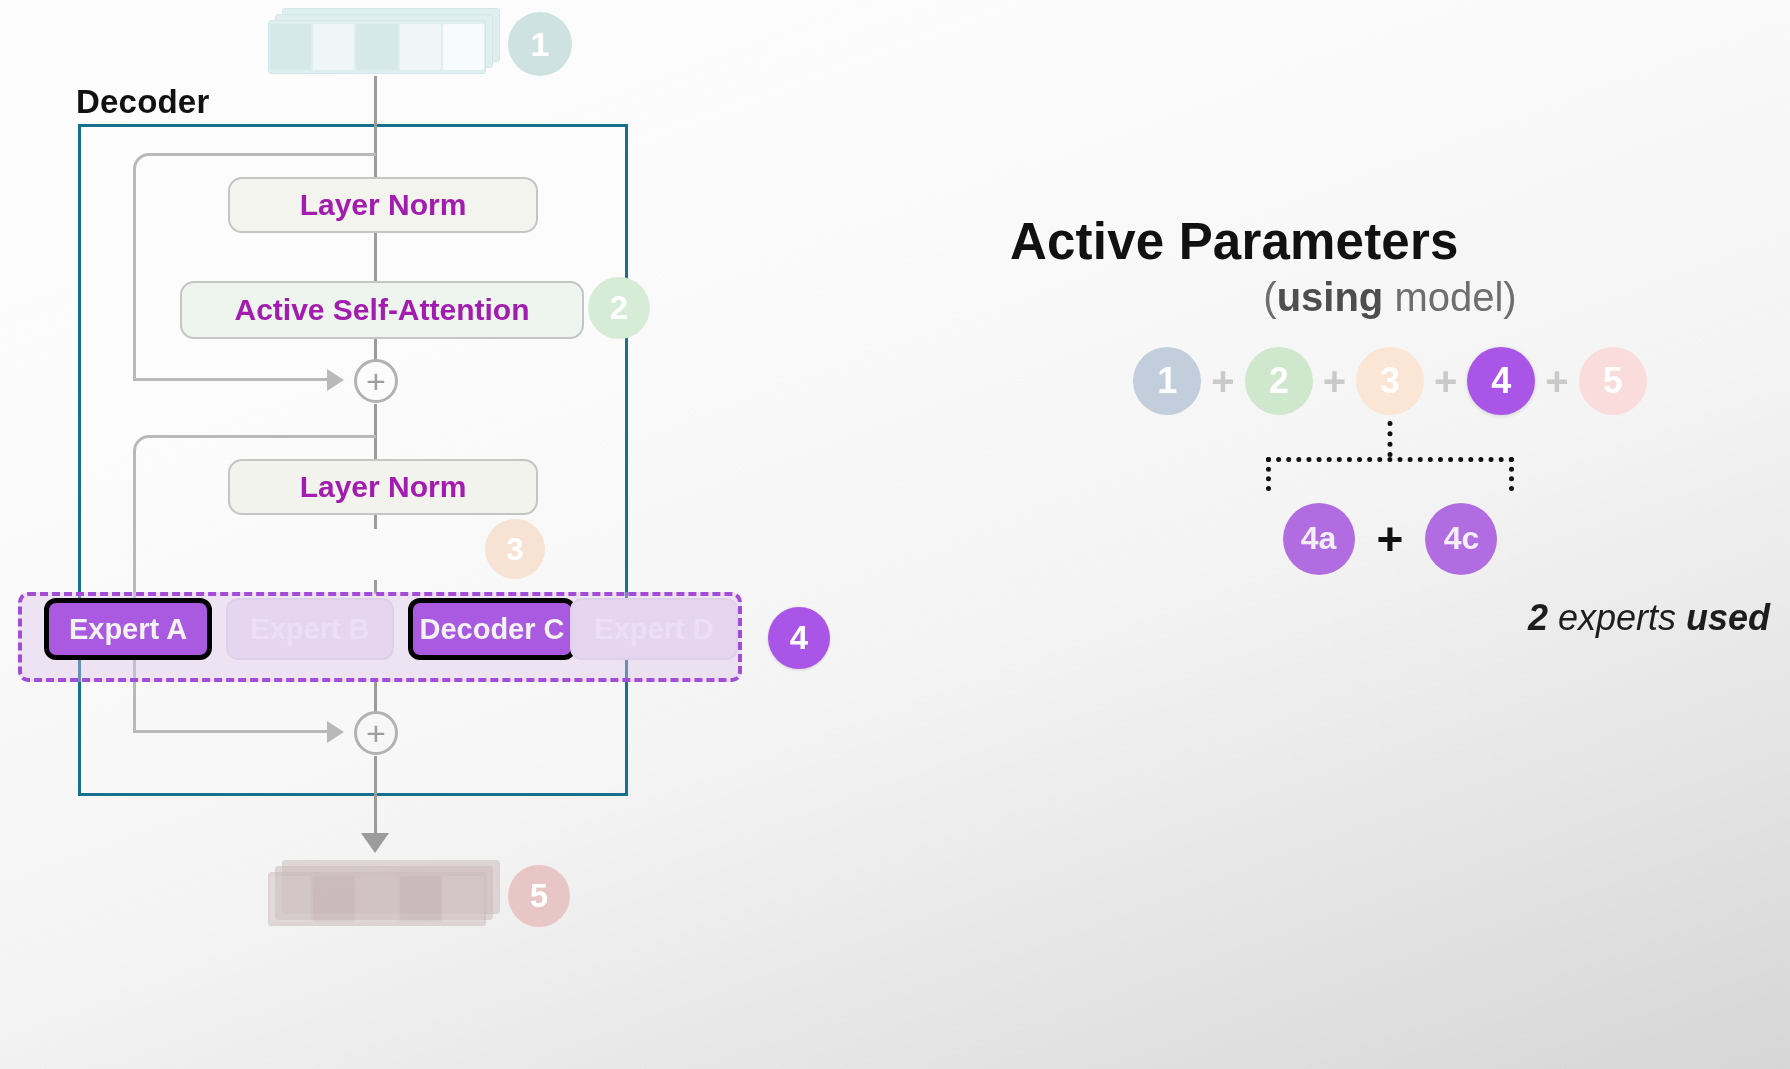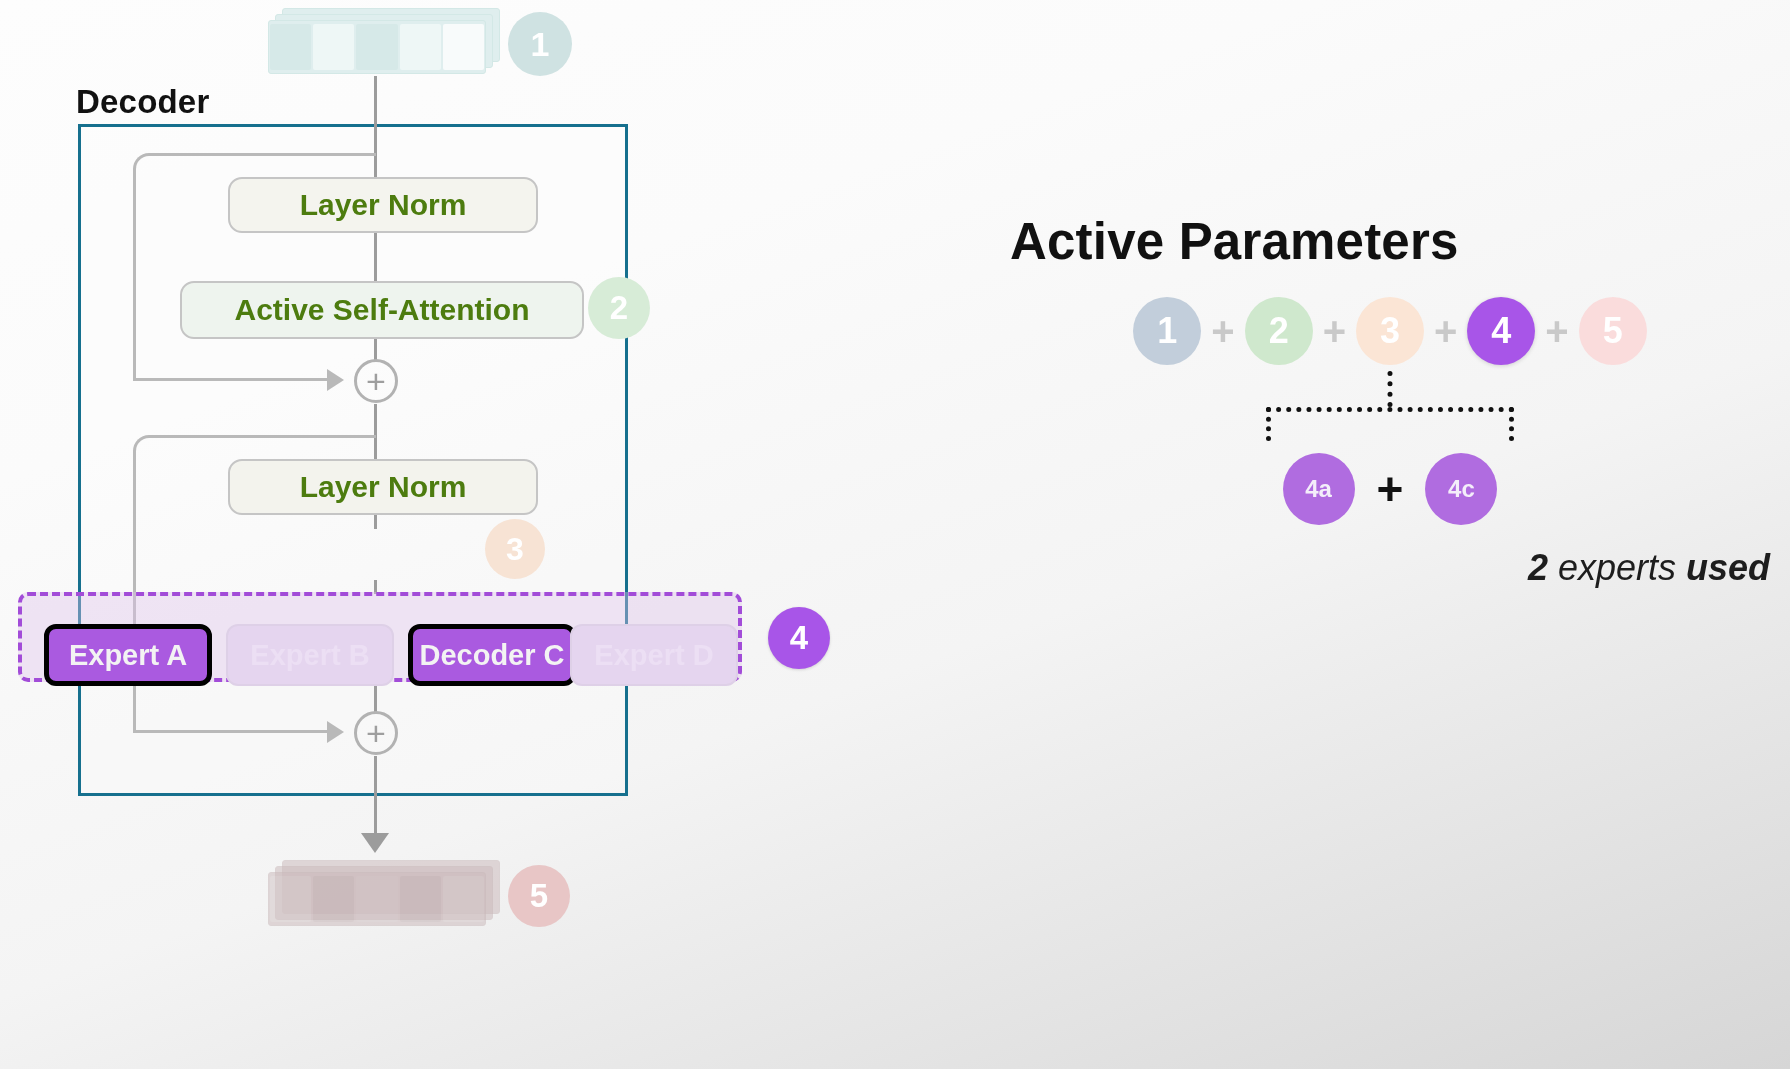--- a/index.html
+++ b/index.html
@@ -116,38 +116,38 @@
     font-family: "Liberation Sans", sans-serif;
   }
 
   
   .module {
     position: absolute;
     border: 2.5px solid #c5c5c5;
     border-radius: 14px;
     display: flex; align-items: center; justify-content: center;
     font-size: 30px; font-weight: bold;
-    color: #4d7c0f;
+    color: #a21caf;
     white-space: nowrap;
   }
   #ln1    { left: 228px; top: 177px; width: 310px; height: 56px; background: #f4f4ee; }
   #attn   { left: 180px; top: 281px; width: 404px; height: 58px; background: #eef4ee; }
   #ln2    { left: 228px; top: 459px; width: 310px; height: 56px; background: #f3f3ed; }
   #router { left: 274px; top: 526px; width: 202px; height: 54px; background: #f5efec; }
 
   
   #experts-group {
     position: absolute; left: 18px; top: 592px;
     width: 724px; height: 90px;
     border: 4px dashed #a24cd8;
     border-radius: 10px;
     background: rgba(222,196,235,.40);
   }
   .expert {
-    position: absolute; top: 28px;
+    position: absolute; top: 2px;
     width: 168px; height: 62px;
     border-radius: 12px;
     display: flex; align-items: center; justify-content: center;
     font-size: 29px; font-weight: bold;
     color: #f2f2f2;
     white-space: nowrap;
   }
   .expert.active {
     background: #aa5ae0;
     border: 5px solid #000;
@@ -209,21 +209,21 @@
   #tick-r { left: calc(50% + 119px); }
 
   #pair {
     display: flex; align-items: center; justify-content: center;
     gap: 22px; margin-top: -2px;
   }
   .subchip {
     width: 72px; height: 72px; border-radius: 50%;
     background: #b06ce0;
     display: flex; align-items: center; justify-content: center;
-    color: #f4eefa; font-weight: bold; font-size: 24px;
+    color: #f4eefa; font-weight: bold; font-size: 32px;
   }
   #pair .plus-big { font-size: 46px; font-weight: bold; color: #111; line-height: 1; }
 
   #experts-used {
     text-align: right; margin-top: 22px;
     font-size: 36px; font-style: italic; color: #1d1d1d;
   }
   #experts-used .b { font-weight: bold; }
 </style>
 </head>
@@ -297,20 +297,21 @@
         <div class="cell blank"></div>
       </div>
     </div>
   </div>
   <div id="badge5" class="badge" style="background:#e8c6c6;">5</div>
 
   <div id="right-panel">
 
     <div id="ap-title">Active Parameters</div>
 
+    <div id="ap-sub"><span>(</span><span class="b">using</span><span> model)</span></div>
 
     <div id="chain">
       <div class="chip" style="background:#c2cedb;">1</div>
       <span class="plus-sign">+</span>
       <div class="chip" style="background:#cfe8cd;">2</div>
       <span class="plus-sign">+</span>
       <div class="chip" style="background:#fbe5d5;">3</div>
       <span class="plus-sign">+</span>
       <div class="chip on" style="background:#a855e8;">4</div>
       <span class="plus-sign">+</span>

